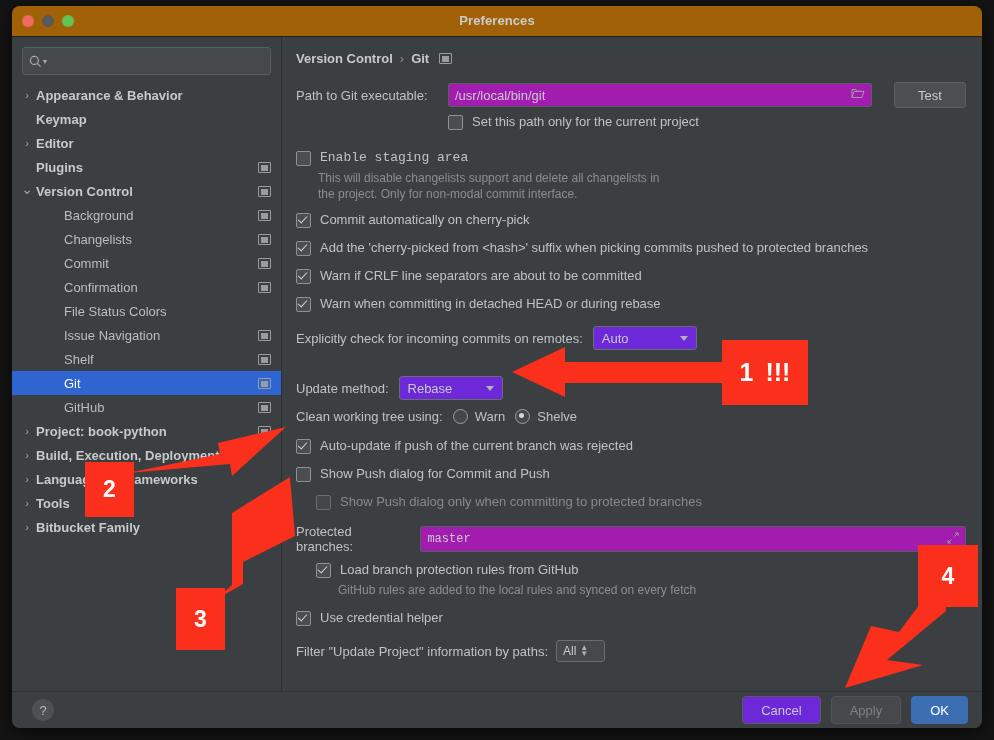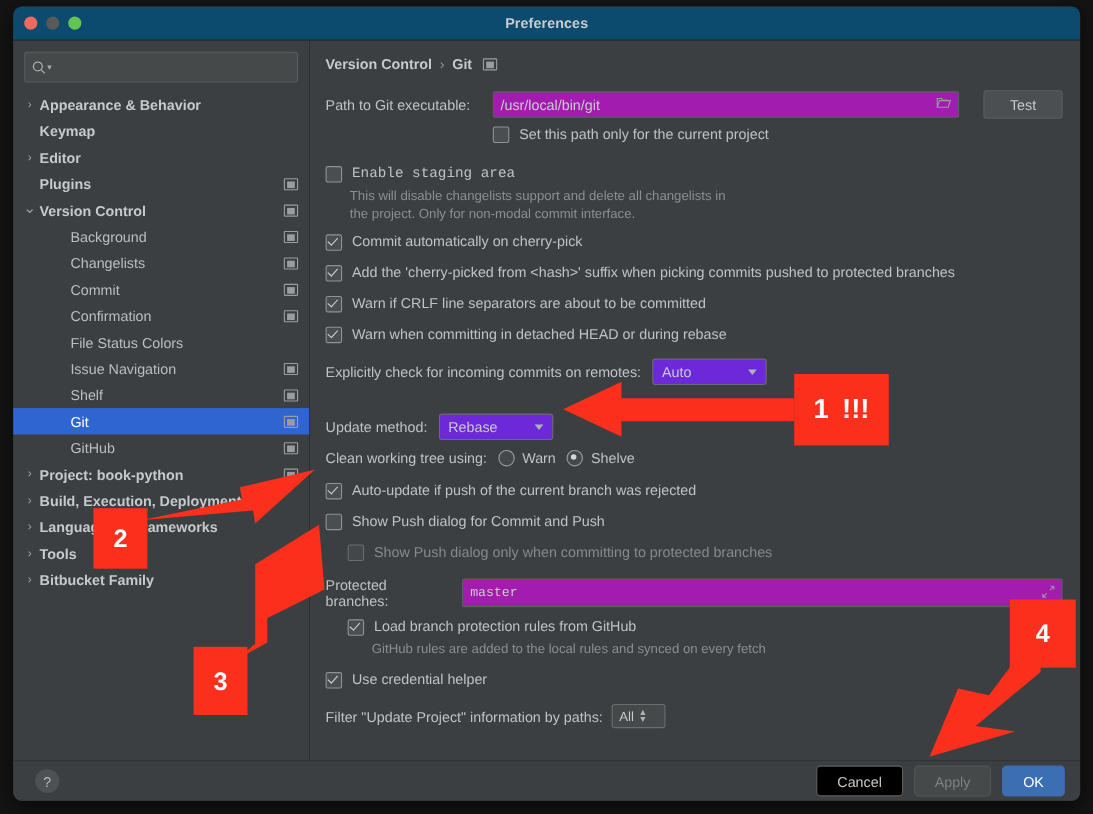--- a/index.html
+++ b/index.html
@@ -20,21 +20,21 @@
     width: 970px; height: 722px;
     background: #3c3f41;
     border-radius: 8px;
     overflow: hidden;
     box-shadow: 0 4px 18px rgba(0,0,0,.6);
   }
   
   .titlebar {
     position: relative;
     height: 30px;
-    background: #0c4a6e;
+    background: #a16207;
     border-bottom: 1px solid #1f2123;
   }
   .title-text {
     position: absolute;
     left: 0; right: 0; top: 7px;
     text-align: center;
     font-size: 13px;
     font-weight: bold;
     color: #c9ccce;
     letter-spacing: .1px;
@@ -270,21 +270,21 @@
   }
   .footer-buttons {
     margin-left: auto; margin-right: 14px;
     display: flex; gap: 10px; align-items: center;
   }
   .fbtn {
     height: 26px;
     padding: 0 18px;
     border-radius: 4px;
     border: 1px solid #5b5e60;
-    background: #000000;
+    background: #6d28d9;
     color: #c6c9cb;
     font-size: 13px;
     display: inline-flex; align-items: center; justify-content: center;
     font-family: "Liberation Sans", sans-serif;
   }
   .fbtn.disabled { color: #7e8183; background: #45494a; border-color: #525557; }
   .fbtn.primary { background: #3c6eb4; border-color: #3c6eb4; color: #ffffff; }
 
   
   .anno { position: absolute; pointer-events: none; }

